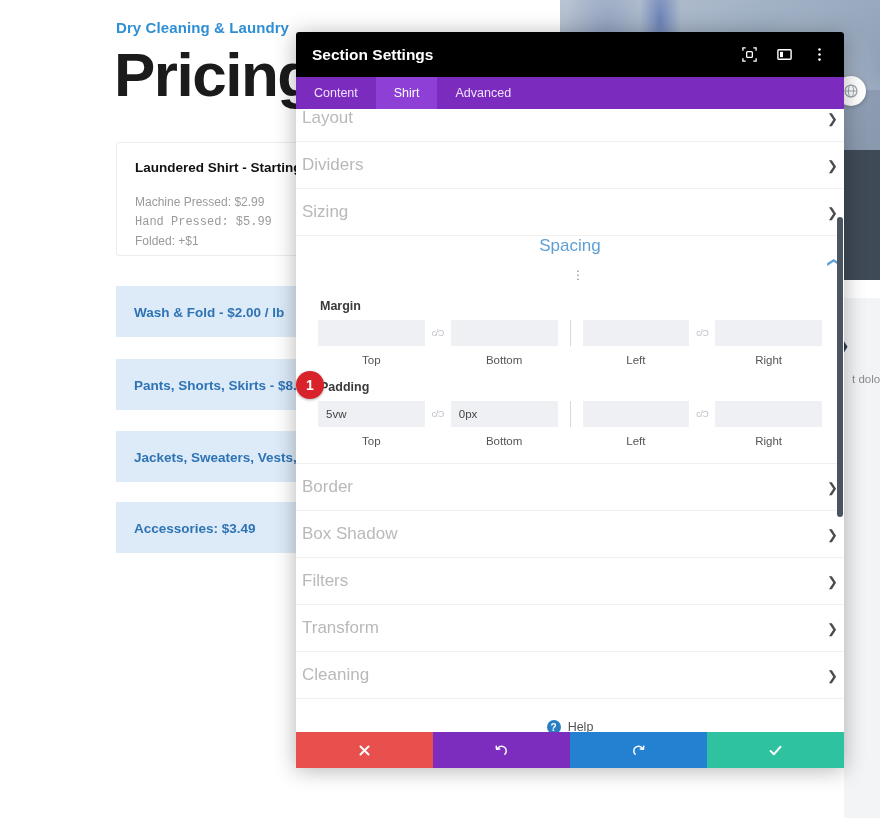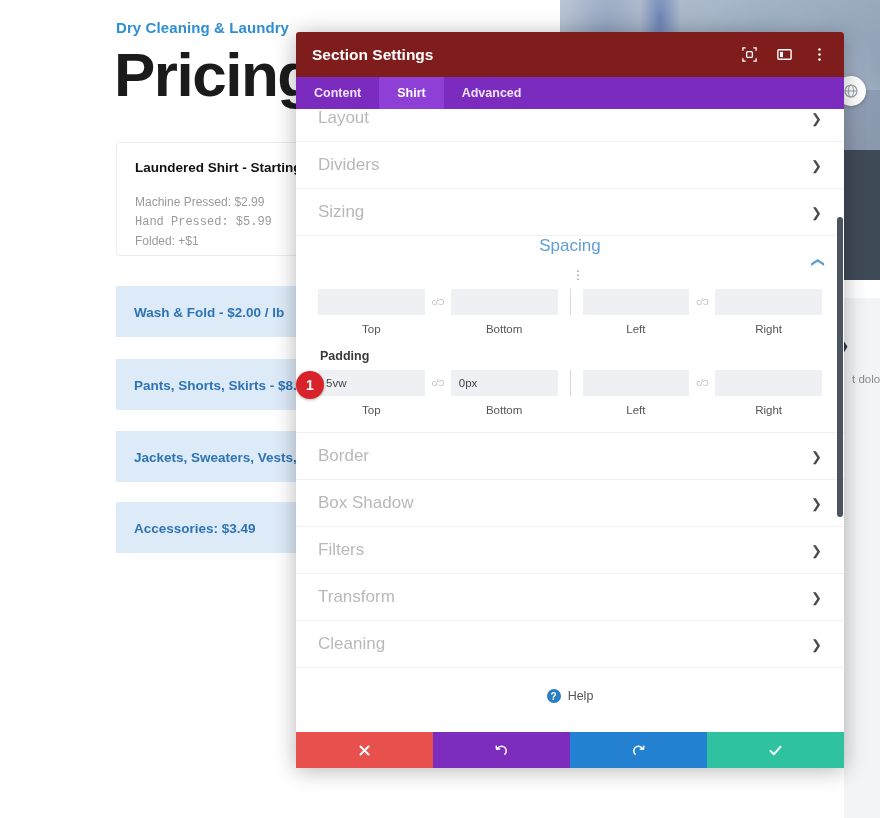--- a/index.html
+++ b/index.html
@@ -96,46 +96,46 @@
   
   .modal {
     position:absolute; left:296px; top:32px; width:548px; height:736px;
     background:#ffffff;
     box-shadow:0 2px 22px rgba(0,0,0,.30);
     display:flex; flex-direction:column;
     border-radius:3px 3px 0 0;
     overflow:hidden;
   }
   .modal-titlebar {
-    height:45px; background:#7f1d1d;
+    height:45px; background:#000000;
     display:flex; align-items:center; padding:0 16px;
     flex:0 0 auto;
   }
   .modal-title { color:#fff; font-size:15.5px; font-weight:bold; }
   .titlebar-actions { margin-left:auto; display:flex; align-items:center; gap:18px; }
   .tb-icon { width:17px; height:17px; display:flex; align-items:center; justify-content:center; cursor:pointer; }
   .tb-icon svg { display:block; }
 
   .modal-tabs {
     height:32px; background:#7b2cbf; display:flex; flex:0 0 auto;
   }
   .modal-tabs .tab {
     display:flex; align-items:center; padding:0 18px;
-    color:#efe2fb; font-size:12.5px; font-weight:bold; cursor:pointer;
+    color:#efe2fb; font-size:12.5px; font-weight:normal; cursor:pointer;
   }
   .modal-tabs .tab.active { background:#8e3fd6; color:#ffffff; }
 
   .modal-body {
     flex:1 1 auto; background:#ffffff; position:relative; overflow:hidden;
   }
   .scroll-area { position:absolute; inset:0; overflow:hidden; }
 
   .accordion {
     height:47px; border-bottom:1px solid #f0f0f0;
-    display:flex; align-items:center; padding:0 22px;
+    display:flex; align-items:center; padding:0 6px;
     cursor:pointer; background:#fff;
   }
   .accordion .acc-label { font-size:17px; color:#b9b9b9; }
   .accordion .acc-chev { margin-left:auto; color:#4b4b4b; font-size:13px; line-height:1; }
 
   .accordion.open { border-bottom:1px solid #f0f0f0;flex-direction:column; }
   .accordion.open .acc-label { color:#5f9fd4; }
   .accordion.open .acc-chev { color:#5f9fd4; }
   .acc-kebab { margin-left:16px; color:#7a8b99; font-size:12px; line-height:1; }
 
@@ -292,20 +292,21 @@
           <div class="acc-chev">❯</div>
         </div>
 
         <div class="accordion open" style="border-bottom:none;">
           <div class="acc-label">Spacing</div>
           <div class="acc-chev" style="transform:rotate(-90deg);">❯</div>
           <div class="acc-kebab">⋮</div>
         </div>
 
         <div class="spacing-panel">
+          <div class="field-label">Margin</div>
           <div class="quad">
             <div class="quad-half">
               <div class="cell">
                 <input class="inp" value="" style="">
                 <div class="cell-cap">Top</div>
               </div>
               <div class="link-icon">c/Ɔ</div>
               <div class="cell">
                 <input class="inp" value="" style="">
                 <div class="cell-cap">Bottom</div>

